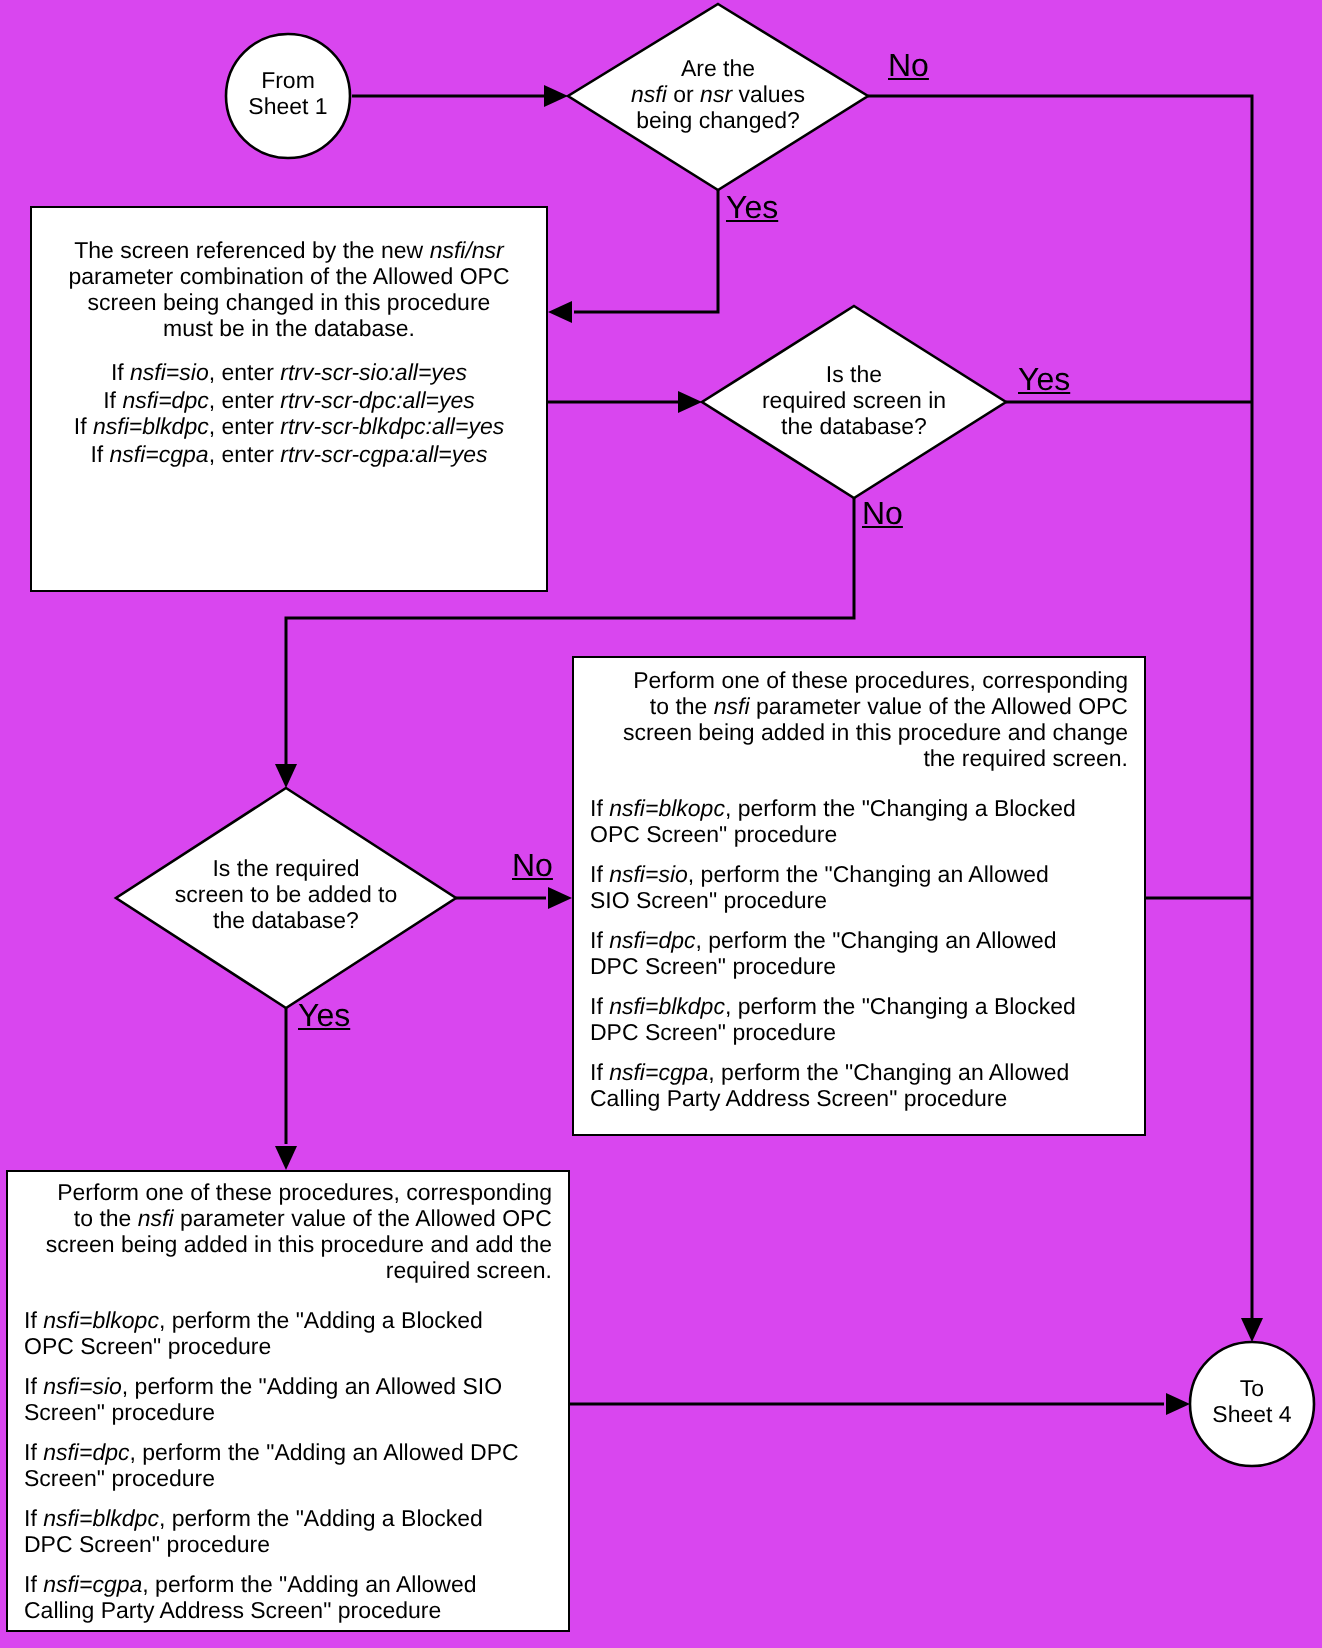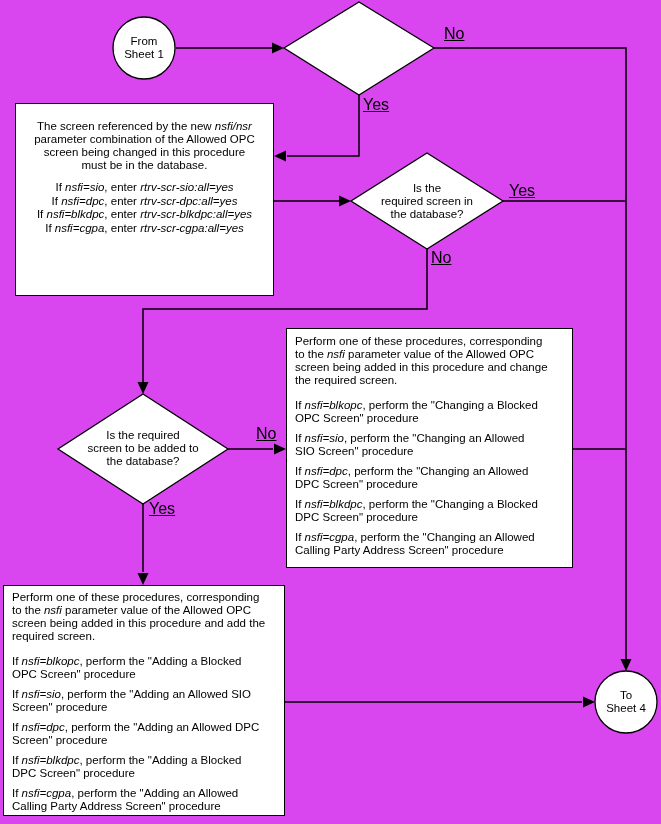--- a/index.html
+++ b/index.html
@@ -28,21 +28,21 @@
   }
   .box {
     position: absolute;
     border: 1.5px solid #000000;
     background: #ffffff;
     font-size: 11.5px;
     line-height: 13px;
     box-sizing: border-box;
   }
   .box .intro {
-    text-align: left;
+    text-align: right;
     white-space: pre-line;
     margin: 0 0 12px 0;
   }
   .box .para { 
     text-align: center;
     white-space: pre-line;
     margin: 0 0 9px 0;
   }
   .box .para.last { margin-bottom: 11px; }
   .box-left   { left: 15px;  top: 103px; width: 259px; height: 193px; padding: 16px 5px; }
@@ -88,20 +88,23 @@
       <polygon points="359,2 434,48 359,95 284,48"></polygon>
       <polygon points="427,153 503,201 427,249 351,201"></polygon>
       <polygon points="143,394 228,449 143,504 58,449"></polygon>
       <circle cx="626" cy="702" r="31"></circle>
     </g>
   </svg>
 
   <div class="node-text" style="left:104px; top:35px; width:80px;">From
 Sheet 1</div>
 
+  <div class="node-text" style="left:289px; top:29px; width:140px;"><span>Are the
+</span><span class="it">nsfi</span><span> or </span><span class="it">nsr</span><span> values
+being changed?</span></div>
 
   <div class="node-text" style="left:357px; top:182px; width:140px;">Is the
 required screen in
 the database?</div>
 
   <div class="node-text" style="left:68px; top:429px; width:150px;">Is the required
 screen to be added to
 the database?</div>
 
   <div class="node-text" style="left:586px; top:689px; width:80px;">To

